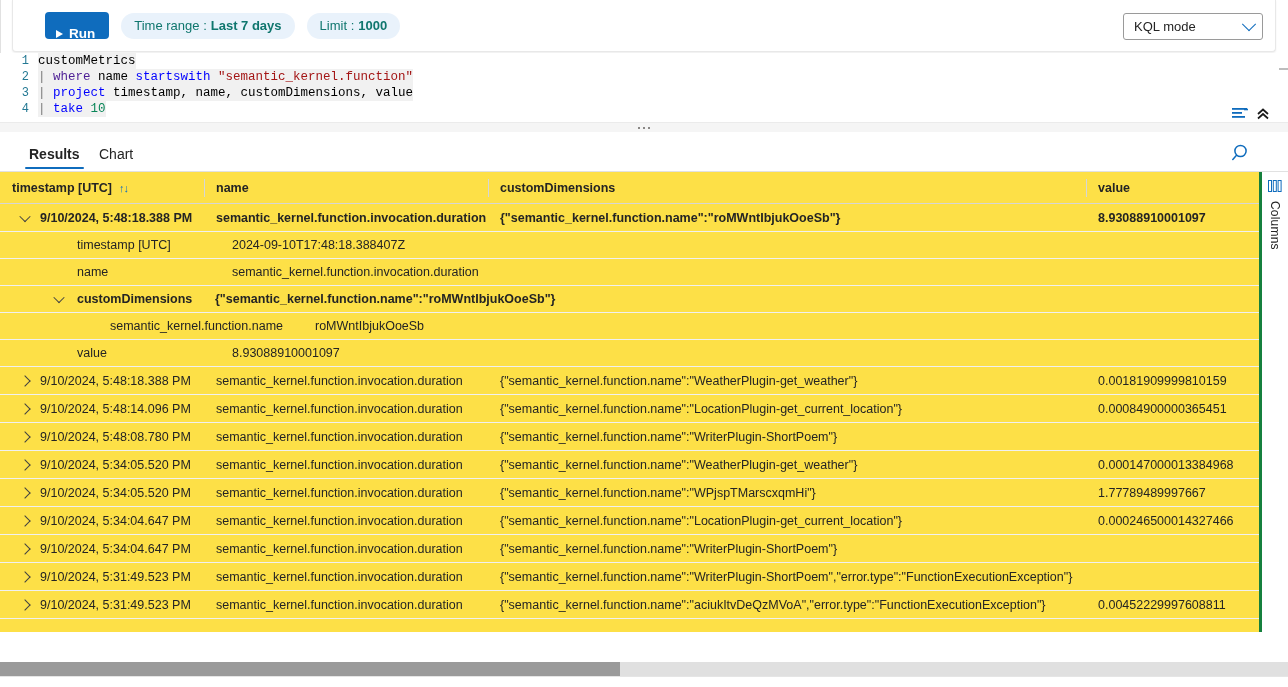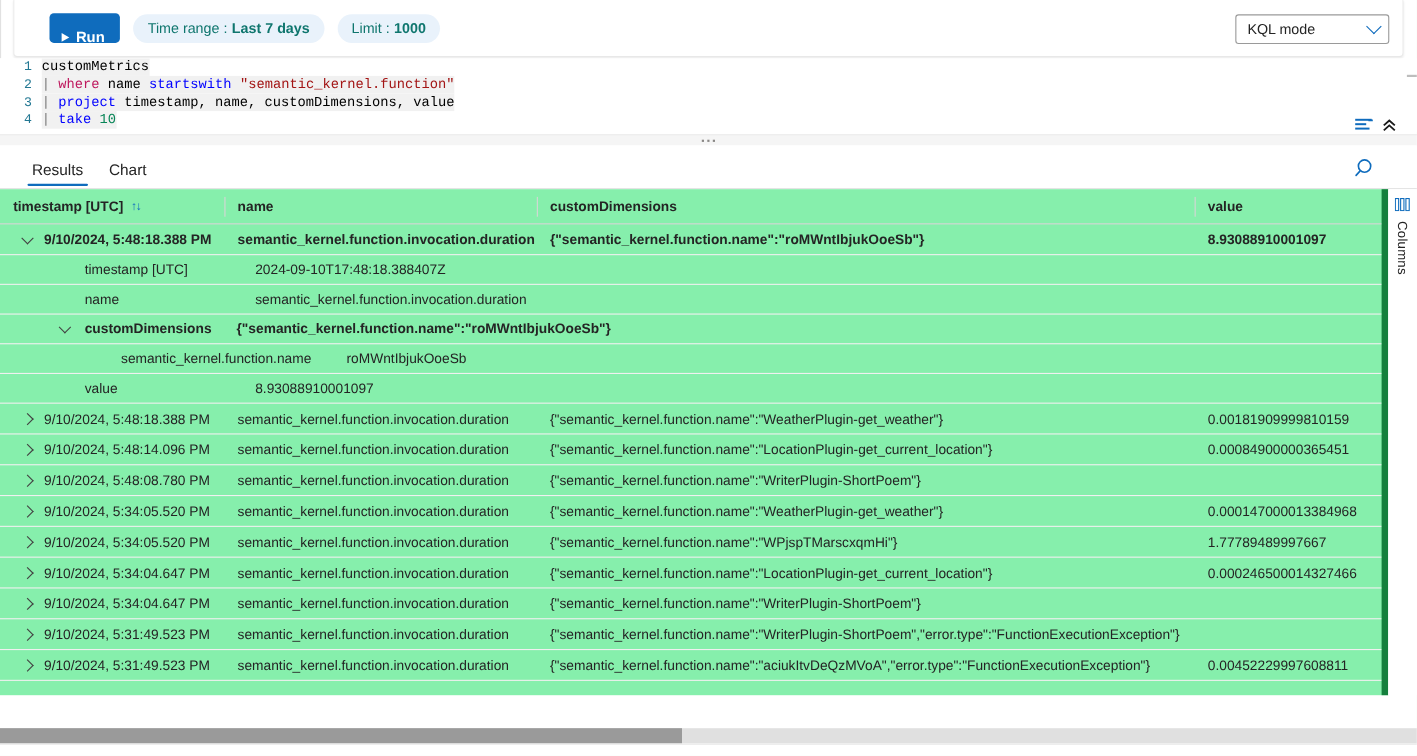--- a/index.html
+++ b/index.html
@@ -128,21 +128,21 @@
     width: 38px;
     min-width: 38px;
     text-align: right;
     padding-right: 9px;
     color: #237893;
     box-sizing: border-box;
     font-size: 12px;
   }
   .code-text { color: #000000; }
   .tok-pipe { color: #7b7b7b; }
-  .tok-kw { color: #be185d; }
+  .tok-kw { color: #4c1d95; }
   .tok-fn { color: #0000ff; }
   .tok-str { color: #a31515; }
   .tok-num { color: #098658; }
   .tok-plain { color: #000000; }
   .hl { background: #f1f1f1; }
 
   .editor-icons {
     position: absolute;
     right: 18px;
     top: 107px;
@@ -198,21 +198,21 @@
     position: absolute;
     top: 5px;
     height: 34px;
     display: flex;
     align-items: center;
     font-size: 14px;
     color: #242424;
     cursor: pointer;
     padding: 0 4px;
   }
-  .tab.active { font-weight: 400; }
+  .tab.active { font-weight: 700; }
   .tab.active::after {
     content: "";
     position: absolute;
     left: 0; right: 0;
     bottom: 2px;
     height: 2.5px;
     background: #0f6cbd;
     border-radius: 2px;
   }
   .tab-results { left: 25px; }
@@ -225,23 +225,23 @@
     cursor: pointer;
   }
 
   
   .grid {
     position: absolute;
     left: 0;
     top: 172px;
     width: 1262px;
     height: 460px;
-    background: #86efac;
+    background: #fde047;
     overflow: hidden;
-    border-right: 6px solid #15803d;
+    border-right: 3px solid #15803d;
     box-sizing: border-box;
   }
   .grid-header {
     display: flex;
     align-items: center;
     height: 32px;
     border-bottom: 1px solid #d6d6d6;
     font-weight: 700;
     font-size: 12.5px;
     color: #242424;

